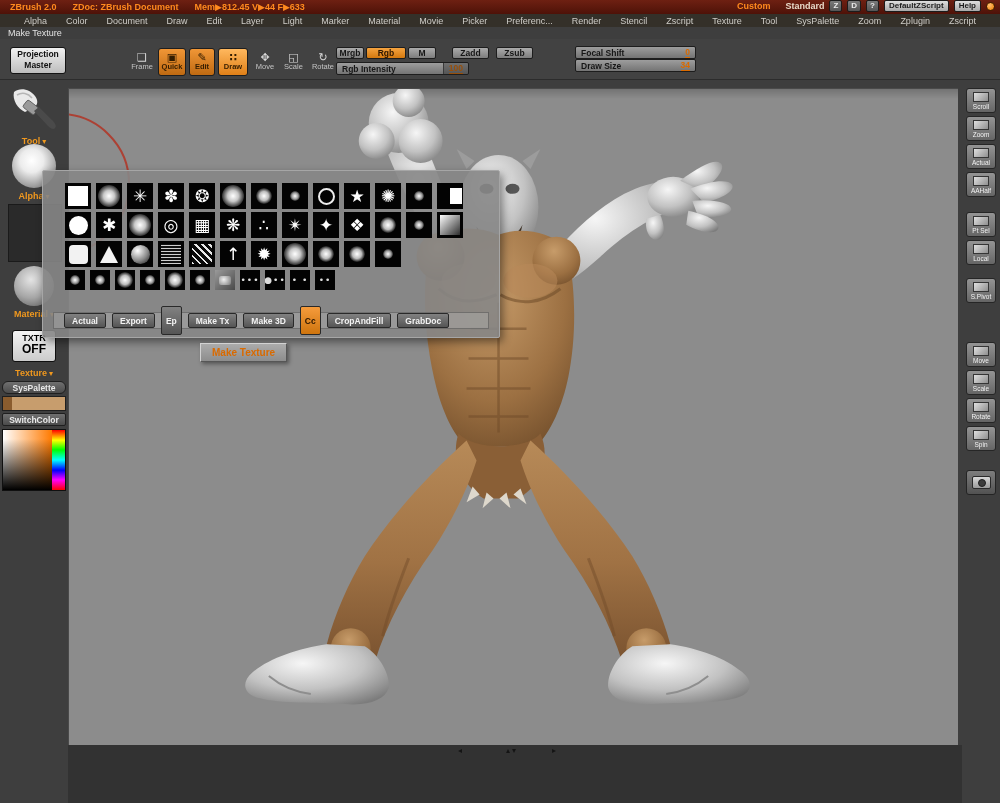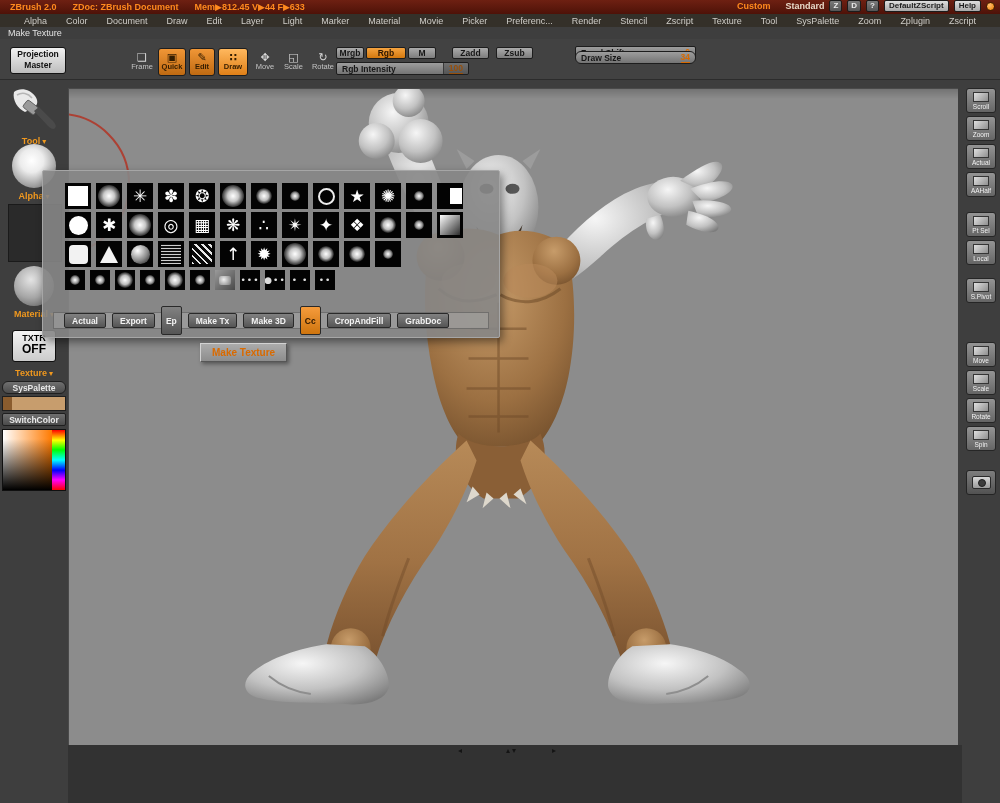--- a/index.html
+++ b/index.html
@@ -57,21 +57,21 @@
   .p-zadd{left:432px;width:37px;margin-left:20px;}
   .p-zsub{left:496px;width:37px;}
   .slider{position:absolute;height:13px;background:linear-gradient(#9d9d9d,#747474);border:1px solid #1d1d1d;
     border-radius:2px;font-size:8.5px;font-weight:bold;color:#161616;display:flex;align-items:center;
     padding:0 5px;gap:12px;box-sizing:border-box;overflow:hidden;justify-content:space-between;}
   .slider .val{color:#d96a00;border-bottom:1px solid #d96a00;line-height:9px;}
   .s-rgbint{left:336px;top:23px;width:133px;}
   .s-rgbint::after{content:"";position:absolute;right:0;top:0;bottom:0;width:24px;
     background:rgba(30,30,30,.35);border-left:1px solid #3a3a3a;}
   .s-focal{left:575px;top:7px;width:121px;}
-  .s-draw{left:575px;top:12px;width:121px;border-radius:6px;}
+  .s-draw{left:575px;top:20px;width:121px;}
 
   
   .leftbar{position:absolute;left:0;top:80px;width:68px;height:723px;background:#3e3e3e;z-index:5;}
   .lb-label{position:absolute;left:0;width:68px;text-align:center;color:#f0981e;font-size:9px;font-weight:bold;}
   .caret::after{content:"▾";margin-left:2px;font-size:8px;color:#f0981e;}
   .brush-icon{position:absolute;left:8px;top:6px;width:52px;height:48px;}
   .l-tool{top:56px;}
   .sphere-alpha{position:absolute;left:12px;top:64px;width:44px;height:44px;border-radius:50%;
     background:radial-gradient(circle at 45% 38%,#ffffff 0%,#ececec 32%,#a2a2a2 68%,#595959 100%);}
   .l-alpha{top:111px;}

